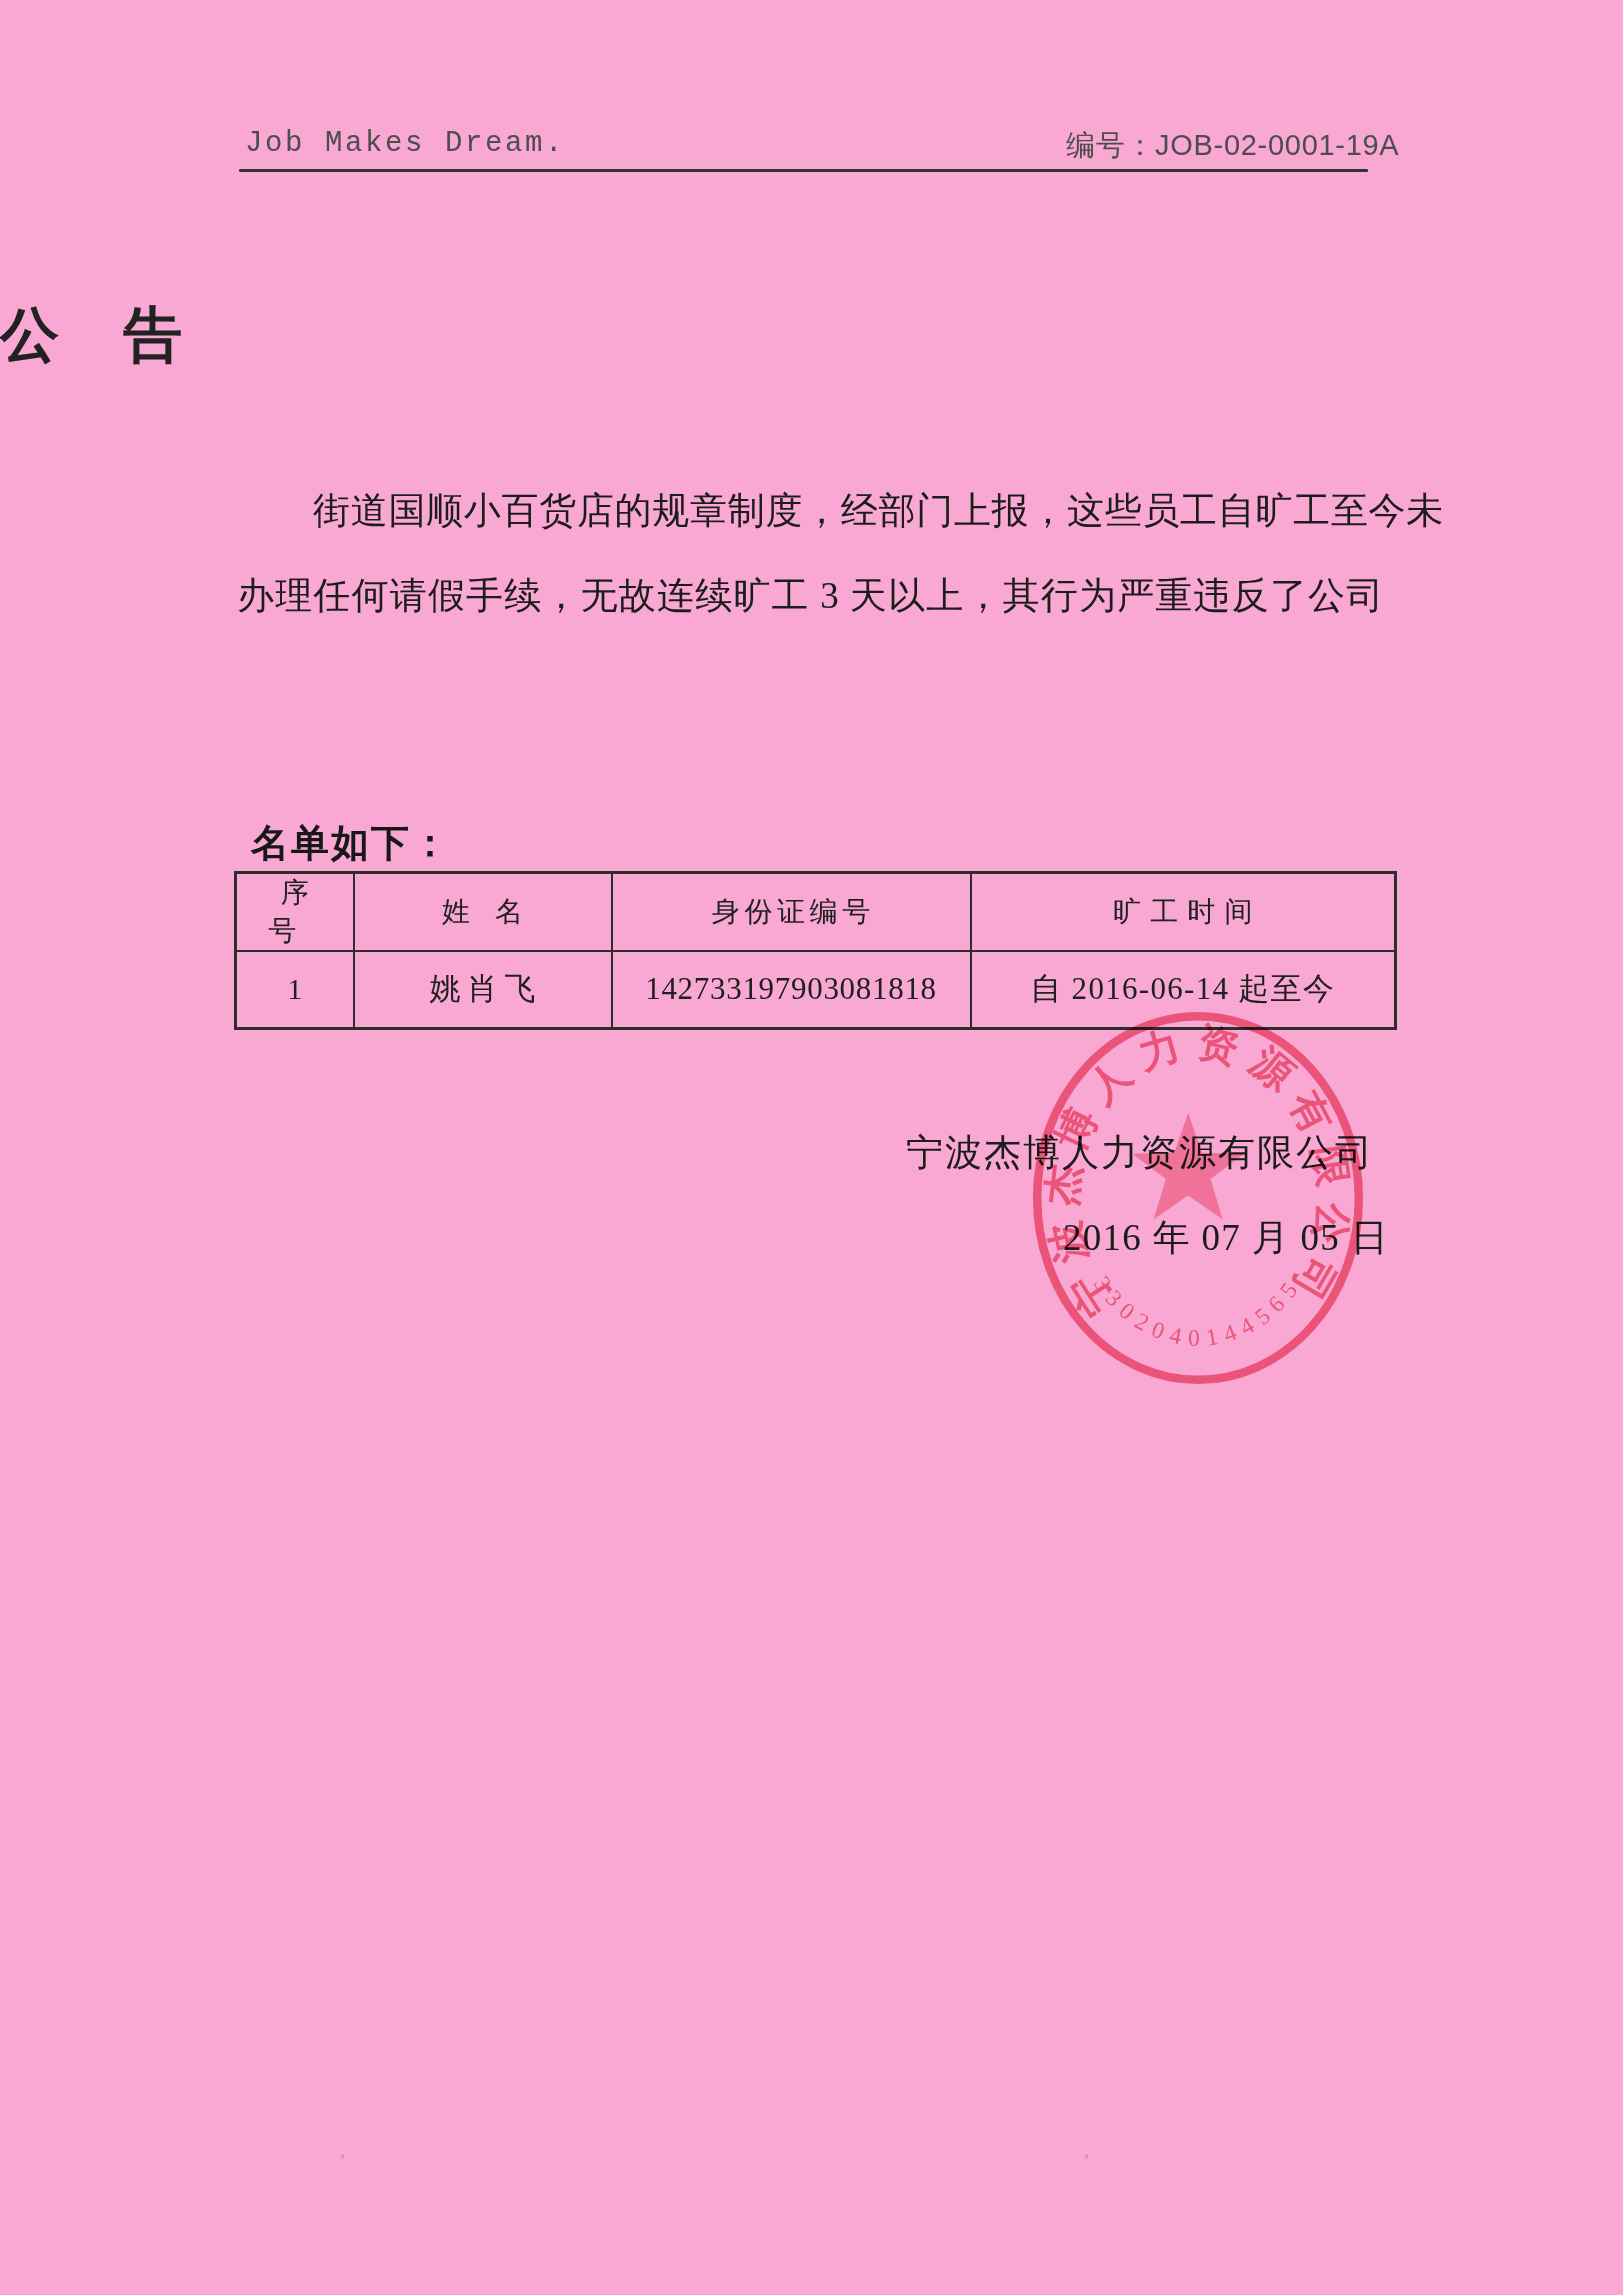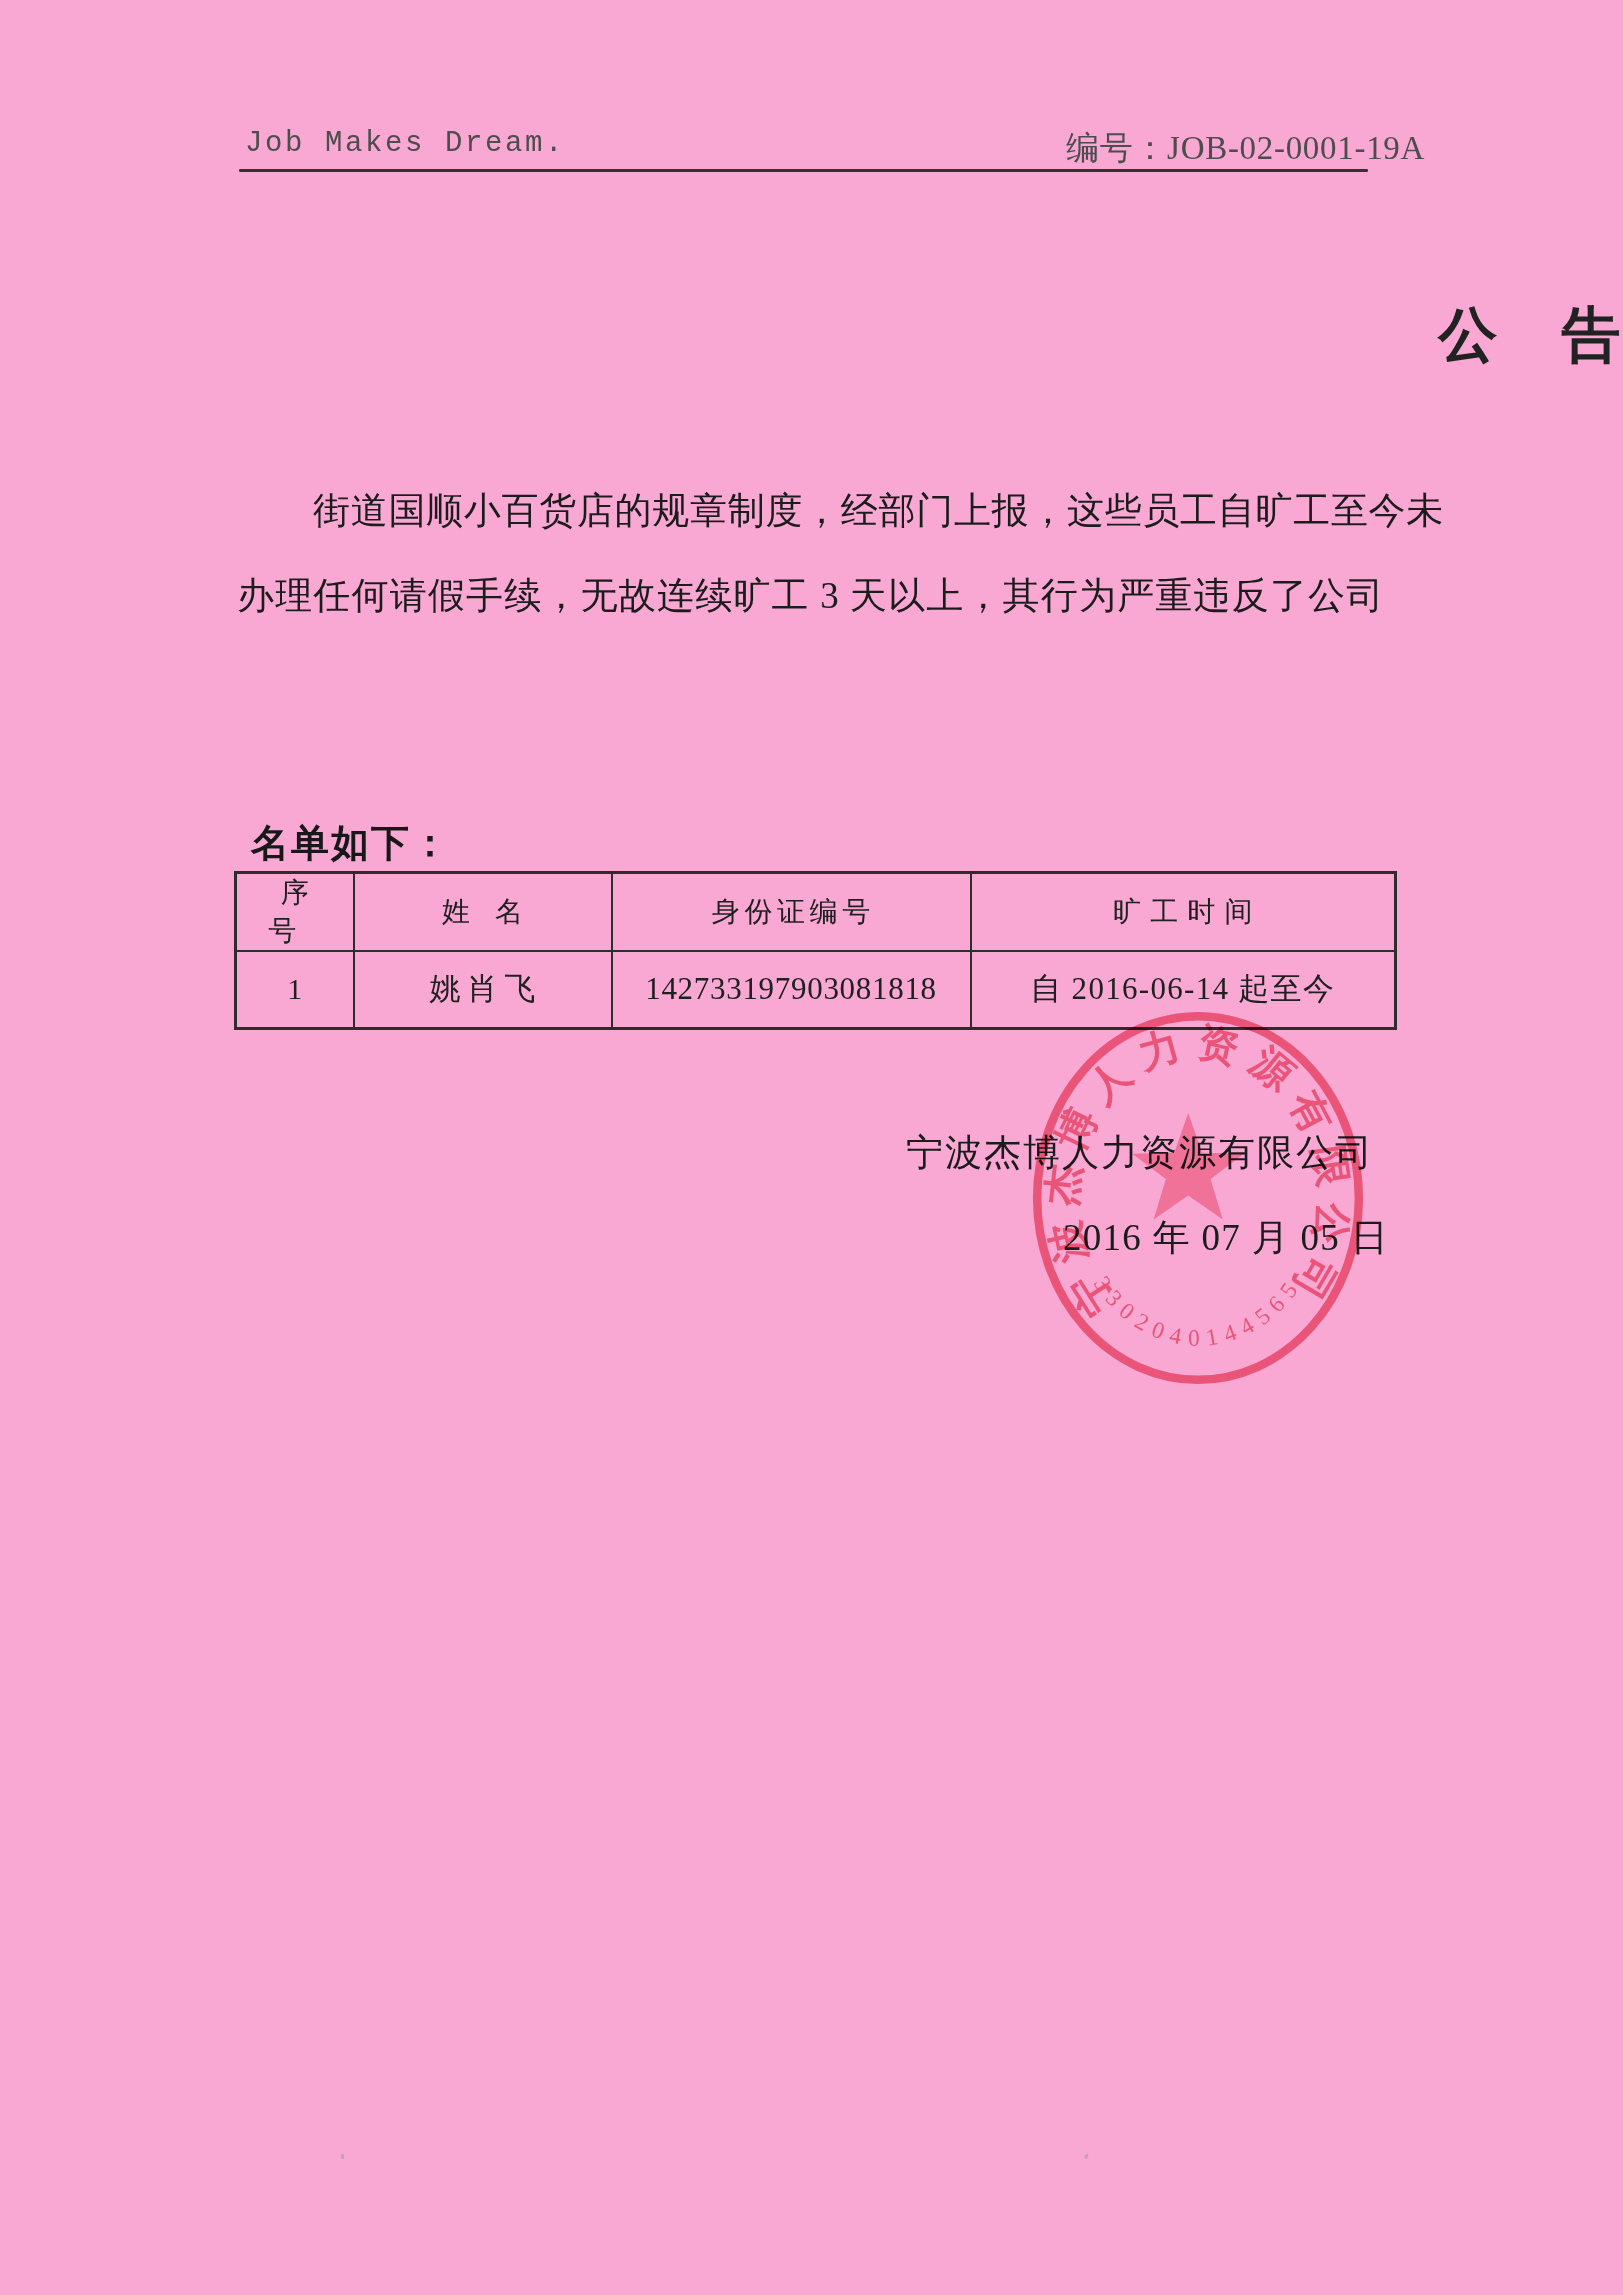--- a/index.html
+++ b/index.html
@@ -14,32 +14,32 @@
   .abs{position:absolute;}
 
   
   .hdr-left{
     left:245px;top:127px;
     font-family:"Liberation Mono","DejaVu Sans Mono",monospace;
     font-size:29px;letter-spacing:2.6px;color:#4d4d4d;
   }
   .hdr-right{
     left:1066px;top:126px;
-    font-family:Liberation Serif, serif;
-    font-size:33px;letter-spacing:0.7px;color:#4d4d4d;
+    font-family:Liberation Sans, sans-serif;
+    font-size:29px;letter-spacing:0.7px;color:#4d4d4d;
   }
   .hdr-rule{
     left:239px;top:169px;width:1129px;height:3.3px;
     background:#333;border-radius:1.3px;
   }
 
   
   .title{
     left:0;top:306px;width:1623px;
-    text-align:right;
+    text-align:left;
     font-size:59px;font-weight:700;line-height:1;
     color:#222;letter-spacing:2.6px;
   }
 
   
   .para{
     left:237px;top:468px;width:1147px;
     font-size:37px;line-height:85px;color:#1c1c1c;
   }
   .para-line{

